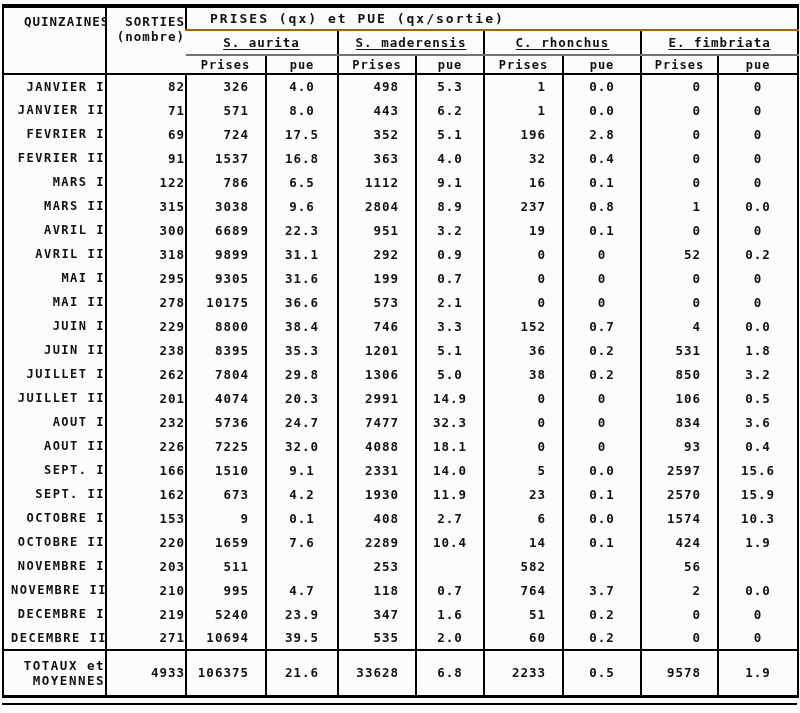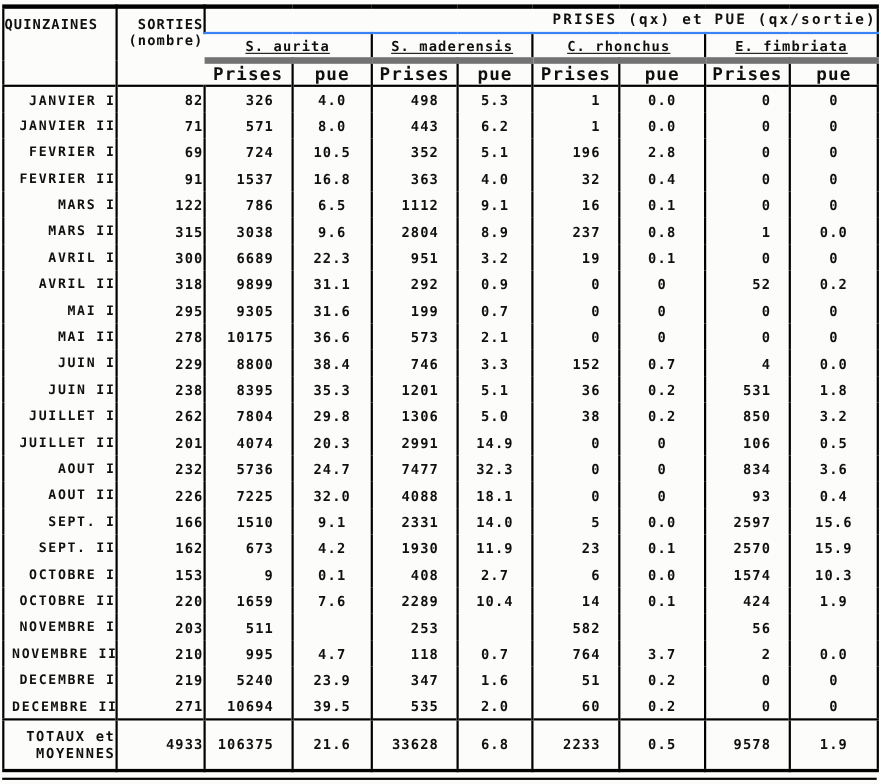--- a/index.html
+++ b/index.html
@@ -31,46 +31,47 @@
     font-weight: bold;
     border-left: 2px solid #000;
     overflow: hidden;
     white-space: nowrap;
   }
   th:first-child, td:first-child { border-left: none; }
   thead { border-bottom: 2px solid #000; }
 
   th.ptitle {
     height: 24px;
-    border-bottom: 2px solid #3b82f6;
+    border-bottom: 2px solid #a16207;
     font-size: 13px;
     letter-spacing: 2px;
-    text-align: right;
+    text-align: left;
     vertical-align: middle;
+    padding-left: 23px;
   }
   th.corner {
     font-size: 12.5px;
     letter-spacing: 1px;
     text-align: left;
     vertical-align: top;
-    padding: 6px 0 0 0;
+    padding: 6px 0 0 20px;
   }
   th.corner.sorties { text-align: right; padding-left: 0; }
   th.species {
     height: 25px;
-    border-bottom: 6px solid #737373;
+    border-bottom: 2px solid #737373;
     font-size: 12.5px;
     letter-spacing: 1px;
     text-align: center;
     vertical-align: middle;
   }
   .u { text-decoration: underline; text-underline-offset: 2px; }
   tr.subhead th {
     height: 19px;
-    font-size: 16px;
+    font-size: 12px;
     letter-spacing: 1px;
     text-align: center;
     vertical-align: middle;
   }
   tbody td { height: 24px; font-size: 12.5px; vertical-align: middle; }
   td.lbl {
     text-align: right;
     padding-left: 7px;
     letter-spacing: 1.5px;
     font-size: 12px;
@@ -158,21 +159,21 @@
           <td class="num pue">6.2</td>
           <td class="num prises">1</td>
           <td class="num pue">0.0</td>
           <td class="num prises">0</td>
           <td class="num pue">0</td>
         </tr>
         <tr>
           <td class="lbl">FEVRIER I</td>
           <td class="num center">69</td>
           <td class="num prises">724</td>
-          <td class="num pue">10.5</td>
+          <td class="num pue">17.5</td>
           <td class="num prises">352</td>
           <td class="num pue">5.1</td>
           <td class="num prises">196</td>
           <td class="num pue">2.8</td>
           <td class="num prises">0</td>
           <td class="num pue">0</td>
         </tr>
         <tr>
           <td class="lbl">FEVRIER II</td>
           <td class="num center">91</td>

